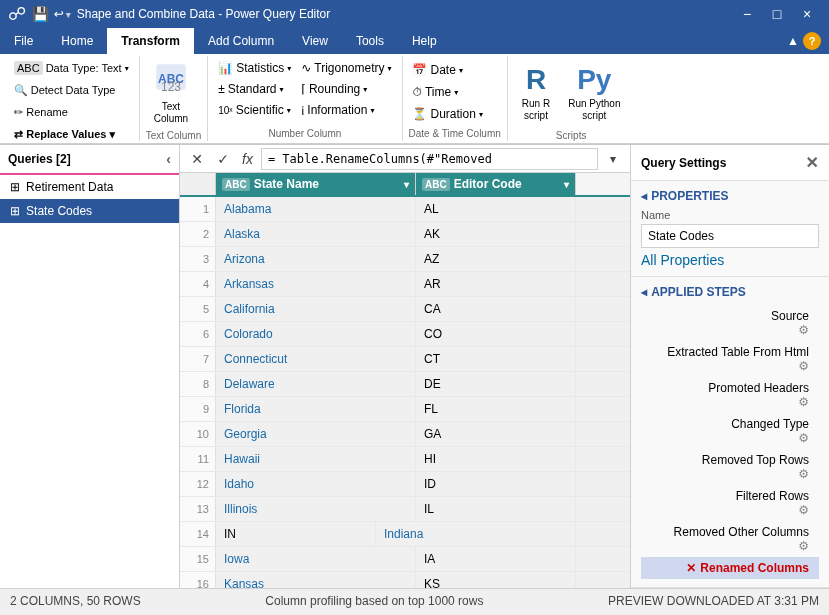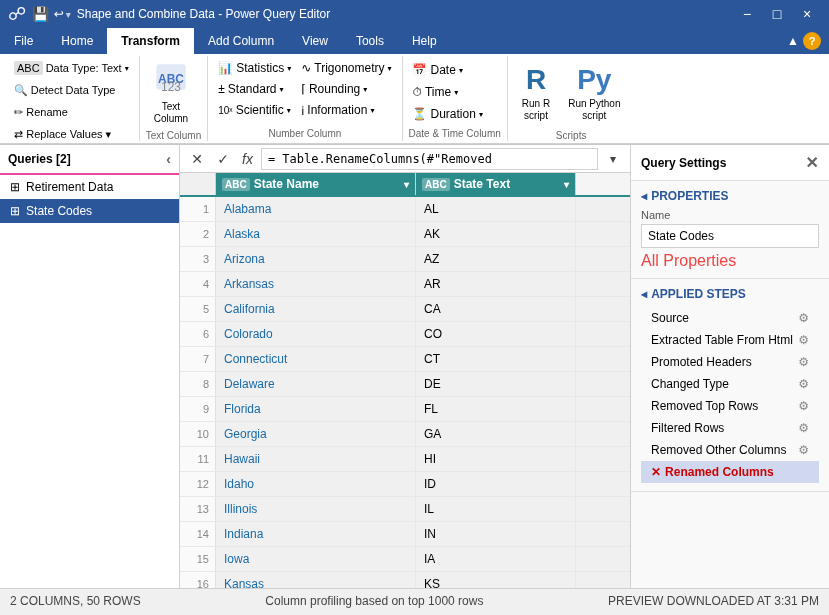--- a/index.html
+++ b/index.html
@@ -78,24 +78,24 @@
     .cell.state-code { width: 160px; min-width: 160px; }
 
     
     .query-settings { width: 199px; background: #f9f9f9; border-left: 1px solid #d0d0d0; display: flex; flex-direction: column; }
     .qs-header { display: flex; align-items: center; justify-content: space-between; padding: 8px 10px; font-weight: 600; font-size: 13px; border-bottom: 1px solid #e0e0e0; background: #fff; }
     .qs-close { cursor: pointer; font-size: 16px; color: #666; }
     .qs-section { padding: 8px 10px; border-bottom: 1px solid #e0e0e0; }
     .qs-section-title { font-weight: 700; font-size: 12px; color: #2b579a; margin-bottom: 6px; display: flex; align-items: center; gap: 4px; }
     .qs-section-title::before { content: '◀'; font-size: 8px; color: #2b579a; }
     .qs-name-input { width: 100%; height: 24px; border: 1px solid #d0d0d0; padding: 2px 6px; font-size: 12px; margin-bottom: 4px; }
-    .qs-link { color: #ef4444; cursor: pointer; font-size: 16px; text-decoration: none; }
+    .qs-link { color: #0369a1; cursor: pointer; font-size: 14px; text-decoration: none; }
 
     .steps-list { display: flex; flex-direction: column; }
-    .step-item { display: flex; align-items: flex-end; justify-content: space-between; padding: 4px 10px; cursor: pointer; font-size: 12px; }
+    .step-item { display: flex; align-items: flex-end; justify-content: space-between; padding: 4px 10px; cursor: pointer; font-size: 12px; flex-direction: column; }
     .step-item.active { background: #d0d8f0; font-weight: 600; }
     .step-item.error { color: #c00; }
     .step-left { display: flex; align-items: center; gap: 4px; }
     .step-error-icon { color: #c00; font-size: 12px; }
     .step-gear { color: #888; font-size: 12px; cursor: pointer; }
 
     
     .status-bar { height: 24px; background: #f0f0f0; border-top: 1px solid #d0d0d0; display: flex; align-items: center; justify-content: space-between; padding: 0 10px; font-size: 11px; color: #444; }
 
     
@@ -151,21 +151,21 @@
           <span class="dropdown-arrow">▾</span>
         </div>
         <div class="ribbon-btn-small">
           <span style="font-size:11px;">🔍</span>
           <span class="label">Detect Data Type</span>
         </div>
         <div class="ribbon-btn-small">
           <span style="font-size:11px;">✏</span>
           <span class="label">Rename</span>
         </div>
-        <div style="display:flex; gap:2px; align-items:center;">
+        <div style="display:flex; gap:2px; align-items:center;font-weight:bold;">
           <div class="ribbon-btn-small" style="font-size:11px;">⇄ Replace Values ▾</div>
         </div>
       </div>
       <div class="ribbon-group-label">Any Column</div>
     </div>
 
     <div class="ribbon-group">
       <div class="ribbon-group-content">
         <div class="ribbon-btn-large">
           <span class="icon" style="font-size:24px;">
@@ -294,21 +294,21 @@
             <div class="grid-col-header col-state-name">
               <div class="col-header-inner">
                 <span class="col-type-icon">ABC</span>
                 <span>State Name</span>
               </div>
               <span class="col-dropdown">▾</span>
             </div>
             <div class="grid-col-header col-state-code">
               <div class="col-header-inner">
                 <span class="col-type-icon">ABC</span>
-                <span>State Text</span>
+                <span>Editor Code</span>
               </div>
               <span class="col-dropdown">▾</span>
             </div>
             <div style="width:12px; background:#f5f5f5;"></div>
           </div>
           <div style="display:flex; flex:1; overflow:hidden;">
             <div class="grid-body" id="gridBody" style="flex: 1 1 0%; overflow-y: auto;">
 
             <div class="grid-row">
       <div class="row-num">1</div>
@@ -370,22 +370,22 @@
       <div class="cell state-name">Idaho</div>
       <div class="cell state-code">ID</div>
     </div>
                 <div class="grid-row">
       <div class="row-num">13</div>
       <div class="cell state-name">Illinois</div>
       <div class="cell state-code">IL</div>
     </div>
                 <div class="grid-row">
       <div class="row-num">14</div>
+      <div class="cell state-code">IN</div>
       <div class="cell state-name">Indiana</div>
-      <div class="cell state-code">IN</div>
     </div>
                 <div class="grid-row">
       <div class="row-num">15</div>
       <div class="cell state-name">Iowa</div>
       <div class="cell state-code">IA</div>
     </div>
                 <div class="grid-row">
       <div class="row-num">16</div>
       <div class="cell state-name">Kansas</div>
       <div class="cell state-code">KS</div>

